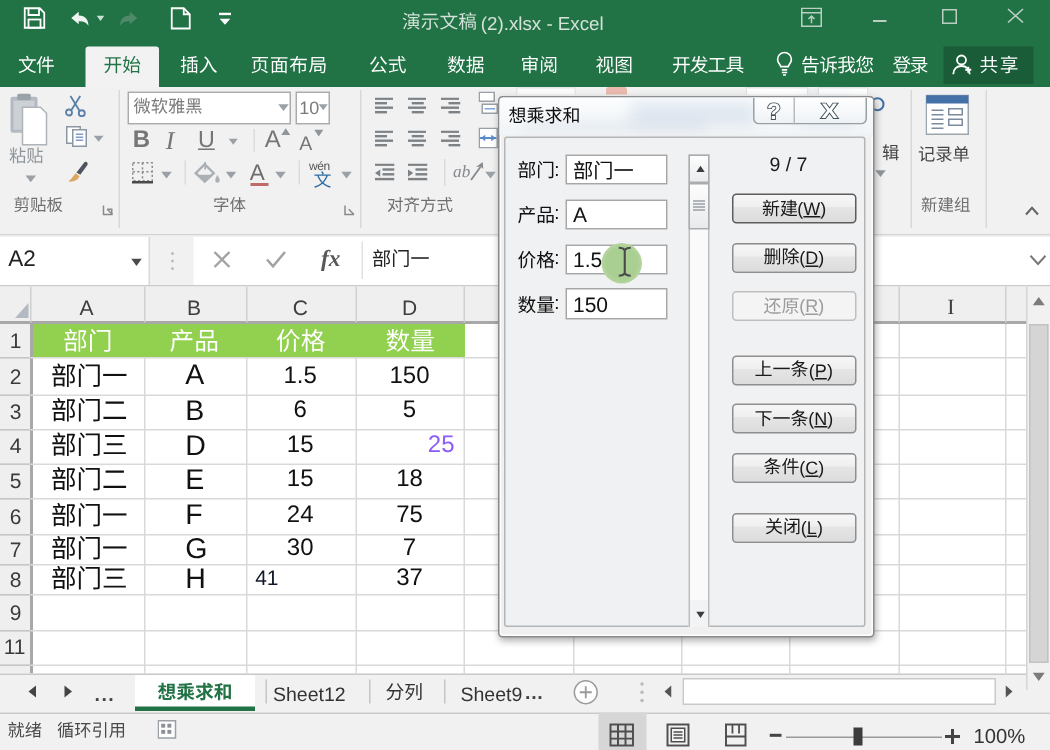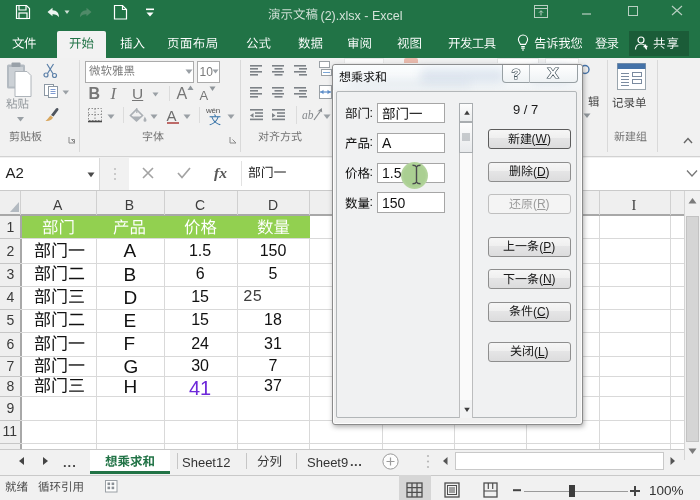--- a/index.html
+++ b/index.html
@@ -595,52 +595,52 @@
 <div style="position:absolute;left:123.5px;top:264.9px;font-size:19.0px;color:#111;font-family:'Liberation Sans',sans-serif;white-space:nowrap;line-height:1;text-align:center;">B</div>
 <div style="position:absolute;left:170.1px;top:266.2px;width:60px;text-align:center;font-size:16px;color:#111;font-family:'Liberation Sans',sans-serif;line-height:1;">6</div>
 <div style="position:absolute;left:243.0px;top:266.2px;width:60px;text-align:center;font-size:16px;color:#111;font-family:'Liberation Sans',sans-serif;line-height:1;">5</div>
 <svg width="51.0" height="17.9" viewBox="0 0 51.0 17.9" style="position:absolute;left:33.6px;top:288.2px;display:block;overflow:visible;" fill="#111">
       <use href="#g51" transform="translate(0.0,14.6) scale(0.0170,-0.0170)"></use>
       <use href="#g52" transform="translate(17.0,14.6) scale(0.0170,-0.0170)"></use>
       <use href="#g60" transform="translate(34.0,14.6) scale(0.0170,-0.0170)"></use>
     </svg>
 <div style="position:absolute;left:123.5px;top:287.9px;font-size:19.0px;color:#111;font-family:'Liberation Sans',sans-serif;white-space:nowrap;line-height:1;text-align:center;">D</div>
 <div style="position:absolute;left:170.1px;top:289.2px;width:60px;text-align:center;font-size:16px;color:#111;font-family:'Liberation Sans',sans-serif;line-height:1;">15</div>
-<div style="position:absolute;left:243.0px;top:289.2px;width:60px;text-align:left;font-size:16px;color:#404040;font-family:Liberation Mono, monospace;line-height:1;">25</div>
+<div style="position:absolute;left:243.0px;top:289.2px;width:60px;text-align:right;font-size:16px;color:#8b5cf6;font-family:Liberation Sans, sans-serif;line-height:1;">25</div>
 <svg width="51.0" height="17.9" viewBox="0 0 51.0 17.9" style="position:absolute;left:33.6px;top:311.2px;display:block;overflow:visible;" fill="#111">
       <use href="#g51" transform="translate(0.0,14.6) scale(0.0170,-0.0170)"></use>
       <use href="#g52" transform="translate(17.0,14.6) scale(0.0170,-0.0170)"></use>
       <use href="#g59" transform="translate(34.0,14.6) scale(0.0170,-0.0170)"></use>
     </svg>
 <div style="position:absolute;left:123.5px;top:310.9px;font-size:19.0px;color:#111;font-family:'Liberation Sans',sans-serif;white-space:nowrap;line-height:1;text-align:center;">E</div>
 <div style="position:absolute;left:170.1px;top:312.2px;width:60px;text-align:center;font-size:16px;color:#111;font-family:'Liberation Sans',sans-serif;line-height:1;">15</div>
 <div style="position:absolute;left:243.0px;top:312.2px;width:60px;text-align:center;font-size:16px;color:#111;font-family:'Liberation Sans',sans-serif;line-height:1;">18</div>
 <svg width="51.0" height="17.9" viewBox="0 0 51.0 17.9" style="position:absolute;left:33.6px;top:334.6px;display:block;overflow:visible;" fill="#111">
       <use href="#g51" transform="translate(0.0,14.6) scale(0.0170,-0.0170)"></use>
       <use href="#g52" transform="translate(17.0,14.6) scale(0.0170,-0.0170)"></use>
       <use href="#g53" transform="translate(34.0,14.6) scale(0.0170,-0.0170)"></use>
     </svg>
 <div style="position:absolute;left:123.5px;top:334.3px;font-size:19.0px;color:#111;font-family:'Liberation Sans',sans-serif;white-space:nowrap;line-height:1;text-align:center;">F</div>
 <div style="position:absolute;left:170.1px;top:335.6px;width:60px;text-align:center;font-size:16px;color:#111;font-family:'Liberation Sans',sans-serif;line-height:1;">24</div>
-<div style="position:absolute;left:243.0px;top:335.6px;width:60px;text-align:center;font-size:16px;color:#111;font-family:'Liberation Sans',sans-serif;line-height:1;">31</div>
+<div style="position:absolute;left:243.0px;top:335.6px;width:60px;text-align:center;font-size:16px;color:#111;font-family:'Liberation Sans',sans-serif;line-height:1;">75</div>
 <svg width="51.0" height="17.9" viewBox="0 0 51.0 17.9" style="position:absolute;left:33.6px;top:356.9px;display:block;overflow:visible;" fill="#111">
       <use href="#g51" transform="translate(0.0,14.6) scale(0.0170,-0.0170)"></use>
       <use href="#g52" transform="translate(17.0,14.6) scale(0.0170,-0.0170)"></use>
       <use href="#g53" transform="translate(34.0,14.6) scale(0.0170,-0.0170)"></use>
     </svg>
 <div style="position:absolute;left:123.5px;top:356.6px;font-size:19.0px;color:#111;font-family:'Liberation Sans',sans-serif;white-space:nowrap;line-height:1;text-align:center;">G</div>
 <div style="position:absolute;left:170.1px;top:357.9px;width:60px;text-align:center;font-size:16px;color:#111;font-family:'Liberation Sans',sans-serif;line-height:1;">30</div>
 <div style="position:absolute;left:243.0px;top:357.9px;width:60px;text-align:center;font-size:16px;color:#111;font-family:'Liberation Sans',sans-serif;line-height:1;">7</div>
 <svg width="51.0" height="17.9" viewBox="0 0 51.0 17.9" style="position:absolute;left:33.6px;top:377.4px;display:block;overflow:visible;" fill="#111">
       <use href="#g51" transform="translate(0.0,14.6) scale(0.0170,-0.0170)"></use>
       <use href="#g52" transform="translate(17.0,14.6) scale(0.0170,-0.0170)"></use>
       <use href="#g60" transform="translate(34.0,14.6) scale(0.0170,-0.0170)"></use>
     </svg>
 <div style="position:absolute;left:123.5px;top:377.1px;font-size:19.0px;color:#111;font-family:'Liberation Sans',sans-serif;white-space:nowrap;line-height:1;text-align:center;">H</div>
-<div style="position:absolute;left:170.1px;top:378.4px;width:60px;text-align:center;font-size:20px;color:#6d28d9;font-family:'Liberation Sans',sans-serif;line-height:1;">41</div>
+<div style="position:absolute;left:170.1px;top:378.4px;width:60px;font-size:14px;color:#0f172a;font-family:'Liberation Sans',sans-serif;line-height:1;">41</div>
 <div style="position:absolute;left:243.0px;top:378.4px;width:60px;text-align:center;font-size:16px;color:#111;font-family:'Liberation Sans',sans-serif;line-height:1;">37</div>
 <div style="position:absolute;left:683.5px;top:191.2px;width:16.5px;height:268.0px;background:#f1f1f1;border-left:1px solid #d4d4d4;"></div>
 <svg style="position:absolute;left:688.0px;top:197.0px;" width="9.0" height="8.0" viewBox="0 0 9.0 8.0">
       <path d="M4.5 1 L8.5 6.5 H0.5 z" fill="#7b7b7b"></path>
     </svg>
 <div style="position:absolute;left:685.5px;top:215.6px;width:13.0px;height:226.0px;background:#d5d5d5;border:1px solid #c2c2c2;"></div>
 <svg style="position:absolute;left:688.0px;top:448.0px;" width="9.0" height="8.0" viewBox="0 0 9.0 8.0">
       <path d="M0.5 1.5 H8.5 L4.5 7 z" fill="#7b7b7b"></path>
     </svg>
 <div style="position:absolute;left:0.0px;top:449.0px;width:700.0px;height:25.5px;background:#f1f1f1;border-top:1px solid #c9c9c9;"></div>

